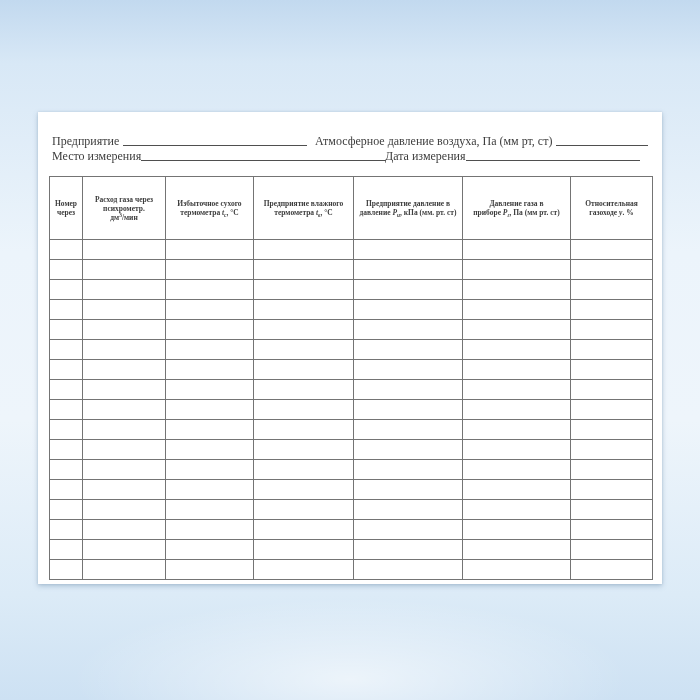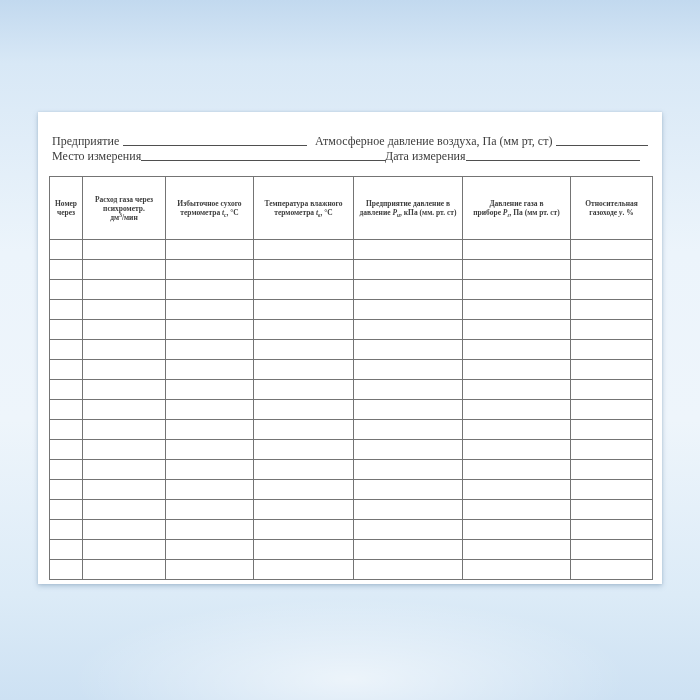--- a/index.html
+++ b/index.html
@@ -69,21 +69,21 @@
           <col style="width: 100px;">
           <col style="width: 109px;">
           <col style="width: 108px;">
           <col style="width: 82px;">
         </colgroup>
       <thead>
           <tr>
             <th><span>Номер</span><br><span>через</span></th>
             <th><span>Расход газа через</span><br><span>психрометр.</span><br><span>дм</span><sup>3</sup><span>/мин</span></th>
             <th><span>Избыточное сухого</span><br><span>термометра </span><span class="it">t</span><sub class="it">с</sub><span>, °С</span></th>
-            <th><span>Температура влажного</span><br><span>термометра </span><span class="it">t</span><sub class="it">в</sub><span>, °С</span></th>
+            <th><span>Предприятие влажного</span><br><span>термометра </span><span class="it">t</span><sub class="it">в</sub><span>, °С</span></th>
             <th><span>Предприятие давление в</span><br><span>давление </span><span class="it">P</span><sub class="it">и</sub><span>, кПа (мм. рт. ст)</span></th>
             <th><span>Давление газа в</span><br><span>приборе </span><span class="it">P</span><sub class="it">г</sub><span>, Па (мм рт. ст)</span></th>
             <th><span>Относительная</span><br><span>газоходе </span><span class="it">у</span><span>. %</span></th>
           </tr>
         </thead>
       <tbody>
           <tr>
             <td></td>
             <td></td>
             <td></td>

